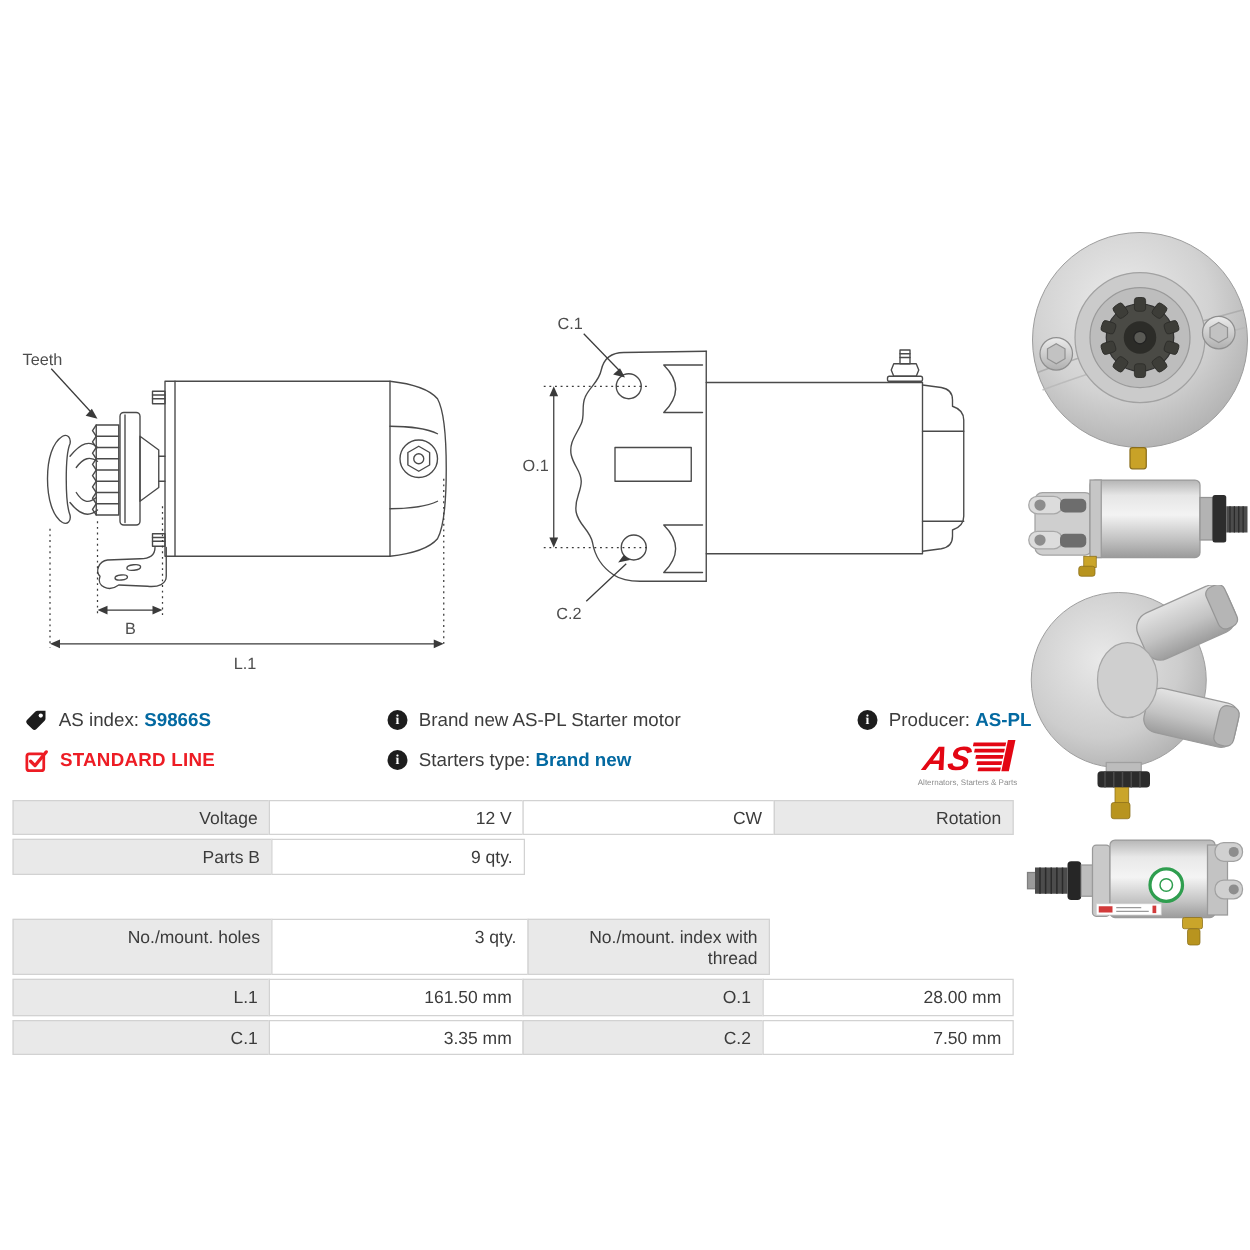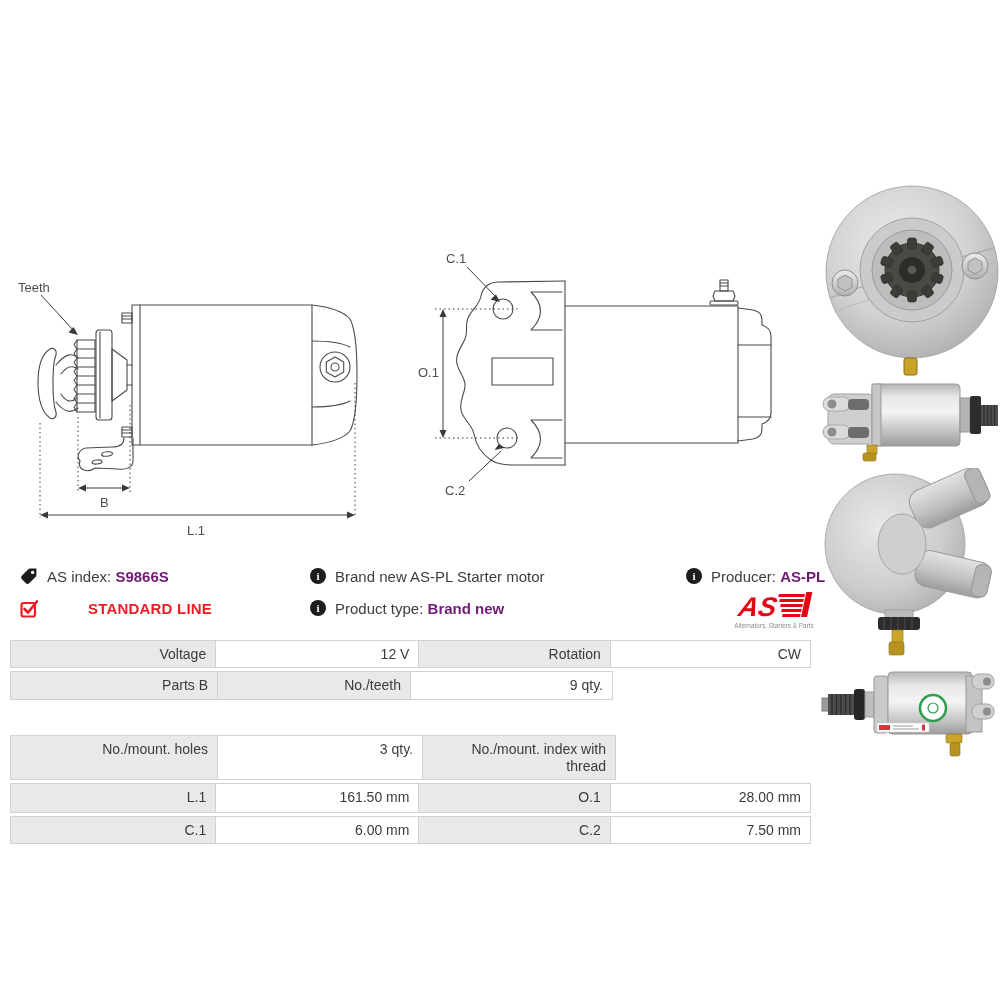--- a/index.html
+++ b/index.html
@@ -5,22 +5,22 @@
   * { margin:0; padding:0; box-sizing:border-box; }
   html,body { background:#fff; }
   body { font-family:"Liberation Sans","DejaVu Sans",sans-serif; color:#3b3b3b; }
   .page { position:relative; width:1000px; height:1000px; background:#fff; overflow:hidden; }
 
   svg.dwg, svg.photo { position:absolute; }
 
   
   .info-line { position:absolute; display:flex; align-items:center; gap:9px; height:20px; white-space:nowrap; }
   .info-text { font-size:15px; color:#3d3d3d; }
-  .info-text b { color:#701a75; font-weight:700; }
-  .std-line { font-size:15px; font-weight:700; color:#ed1c24; letter-spacing:.2px;margin-left:40px; }
+  .info-text b { color:#0369a1; font-weight:700; }
+  .std-line { font-size:15px; font-weight:700; color:#ed1c24; letter-spacing:.2px; }
   .info-icon { display:inline-flex; width:16px; height:16px; border-radius:50%; background:#1d1d1d;
                color:#fff; font-size:11px; font-weight:700; align-items:center; justify-content:center;
                font-family:"Liberation Serif","DejaVu Serif",serif; flex:0 0 auto; }
 
   
   .spec-table { position:absolute; left:10px; top:640px; width:801px; }
   .spec-row { display:flex; margin-bottom:3px; }
   .spec-cell { border:1px solid #d2d2d2; font-size:14px; line-height:17px; padding:5px 9px 4px 9px;
                text-align:right; color:#3b3b3b; background:#fff; }
   .spec-cell + .spec-cell { margin-left:-1px; }
@@ -309,21 +309,21 @@
     <span class="std-line">STANDARD LINE</span>
   </div>
 
   <div class="info-line" style="left:310px;top:566px">
     <span class="info-icon">i</span>
     <span class="info-text">Brand new AS-PL Starter motor</span>
   </div>
 
   <div class="info-line" style="left:310px;top:598px">
     <span class="info-icon">i</span>
-    <span class="info-text"><span>Product type:</span>&nbsp;<b>Brand new</b></span>
+    <span class="info-text"><span>Starters type:</span>&nbsp;<b>Brand new</b></span>
   </div>
 
   <div class="info-line" style="left:686px;top:566px">
     <span class="info-icon">i</span>
     <span class="info-text"><span>Producer:</span>&nbsp;<b>AS-PL</b></span>
   </div>
 
   <svg class="as-logo" viewBox="0 0 86 44">
     <g transform="skewX(-12)">
       <text x="12" y="27" font-family="Liberation Sans, DejaVu Sans, sans-serif" font-size="27" font-weight="bold" font-style="italic" fill="#e30613">AS</text>
@@ -336,40 +336,39 @@
         <rect x="76" y="3" width="6" height="25"></rect>
       </g>
     </g>
     <text x="43" y="39" text-anchor="middle" font-family="Liberation Sans, DejaVu Sans, sans-serif" font-size="6.4" fill="#8d8d8d">Alternators, Starters &amp; Parts</text>
   </svg>
 
   <div class="spec-table">
     <div class="spec-row">
       <div class="spec-cell lbl w1 h-s">Voltage</div>
       <div class="spec-cell w2 h-s">12 V</div>
+      <div class="spec-cell w4 h-s">CW</div>
       <div class="spec-cell lbl w3 h-s">Rotation</div>
-      <div class="spec-cell w4 h-s">CW</div>
     </div>
     <div class="spec-row">
       <div class="spec-cell lbl w1 h-m">Parts B</div>
-      <div class="spec-cell lbl w3 h-m">No./teeth</div>
       <div class="spec-cell w4 h-m">9 qty.</div>
     </div>
     <div class="spec-row">
       <div class="spec-cell lbl w1 h-l">No./mount. holes</div>
       <div class="spec-cell w2 h-l">3 qty.</div>
       <div class="spec-cell lbl w3 h-l">No./mount. index with thread</div>
     </div>
     <div class="spec-row">
       <div class="spec-cell lbl w1 r4">L.1</div>
       <div class="spec-cell w2 r4">161.50 mm</div>
       <div class="spec-cell lbl w3 r4">O.1</div>
       <div class="spec-cell w4 r4">28.00 mm</div>
     </div>
     <div class="spec-row">
       <div class="spec-cell lbl w1 r5">C.1</div>
-      <div class="spec-cell w2 r5">6.00 mm</div>
+      <div class="spec-cell w2 r5">3.35 mm</div>
       <div class="spec-cell lbl w3 r5">C.2</div>
       <div class="spec-cell w4 r5">7.50 mm</div>
     </div>
   </div>
 
 </div>
 
 </body></html>

